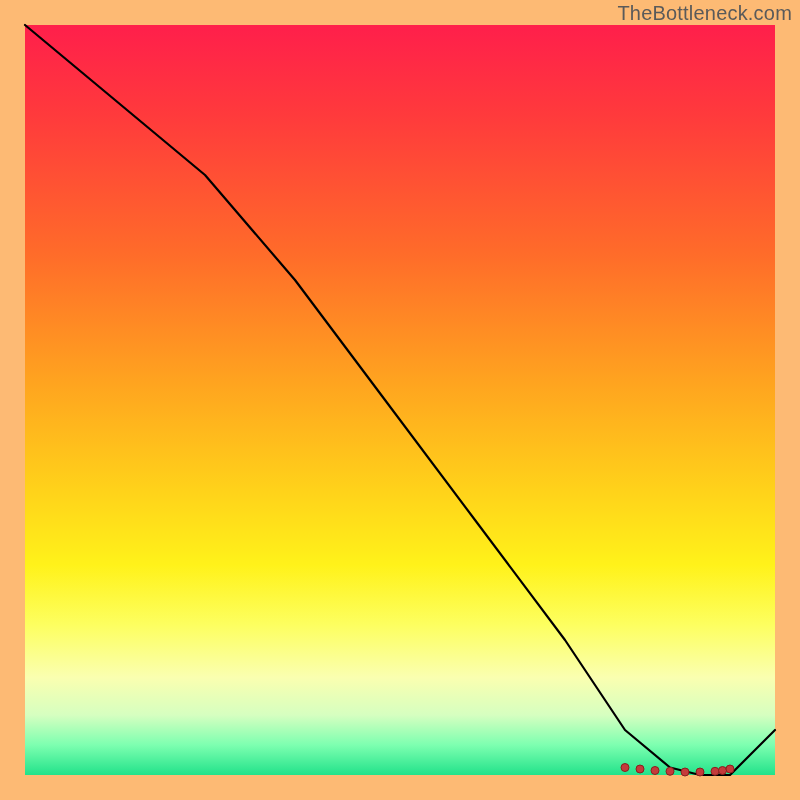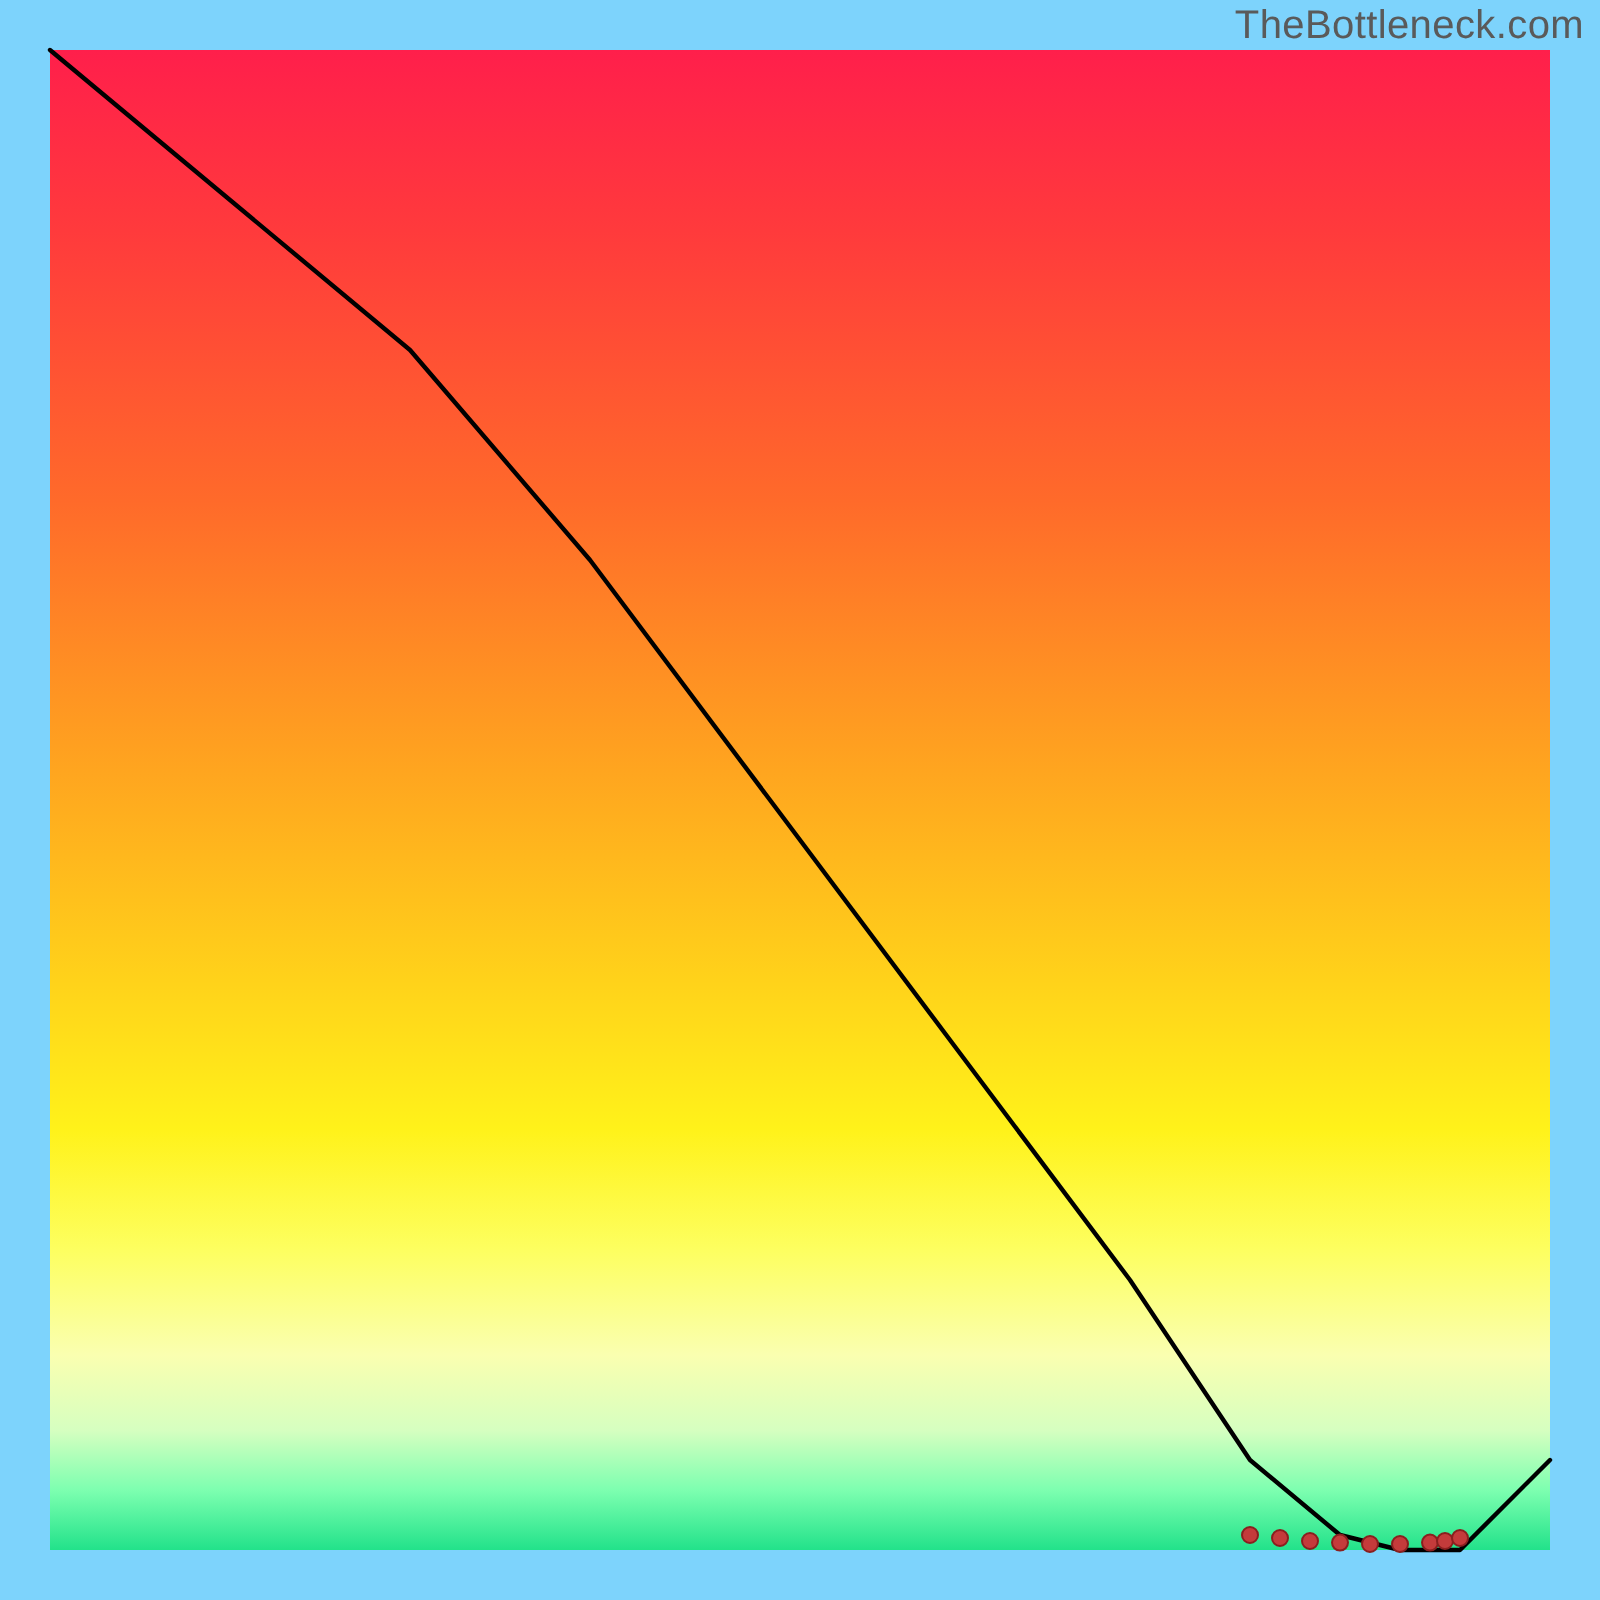--- a/index.html
+++ b/index.html
@@ -8,21 +8,21 @@
     width: 800px;
     height: 800px;
     background: #000;
     font-family: Arial, Helvetica, sans-serif;
     overflow: hidden;
   }
   .frame {
     position: relative;
     width: 800px;
     height: 800px;
-    background: #7dd3fc;
+    background: #fdba74;
   }
   .watermark {
     position: absolute;
     top: 2px;
     right: 8px;
     color: #5a5a5a;
     font-size: 20px;
     font-weight: 500;
     letter-spacing: 0.2px;
     user-select: none;

